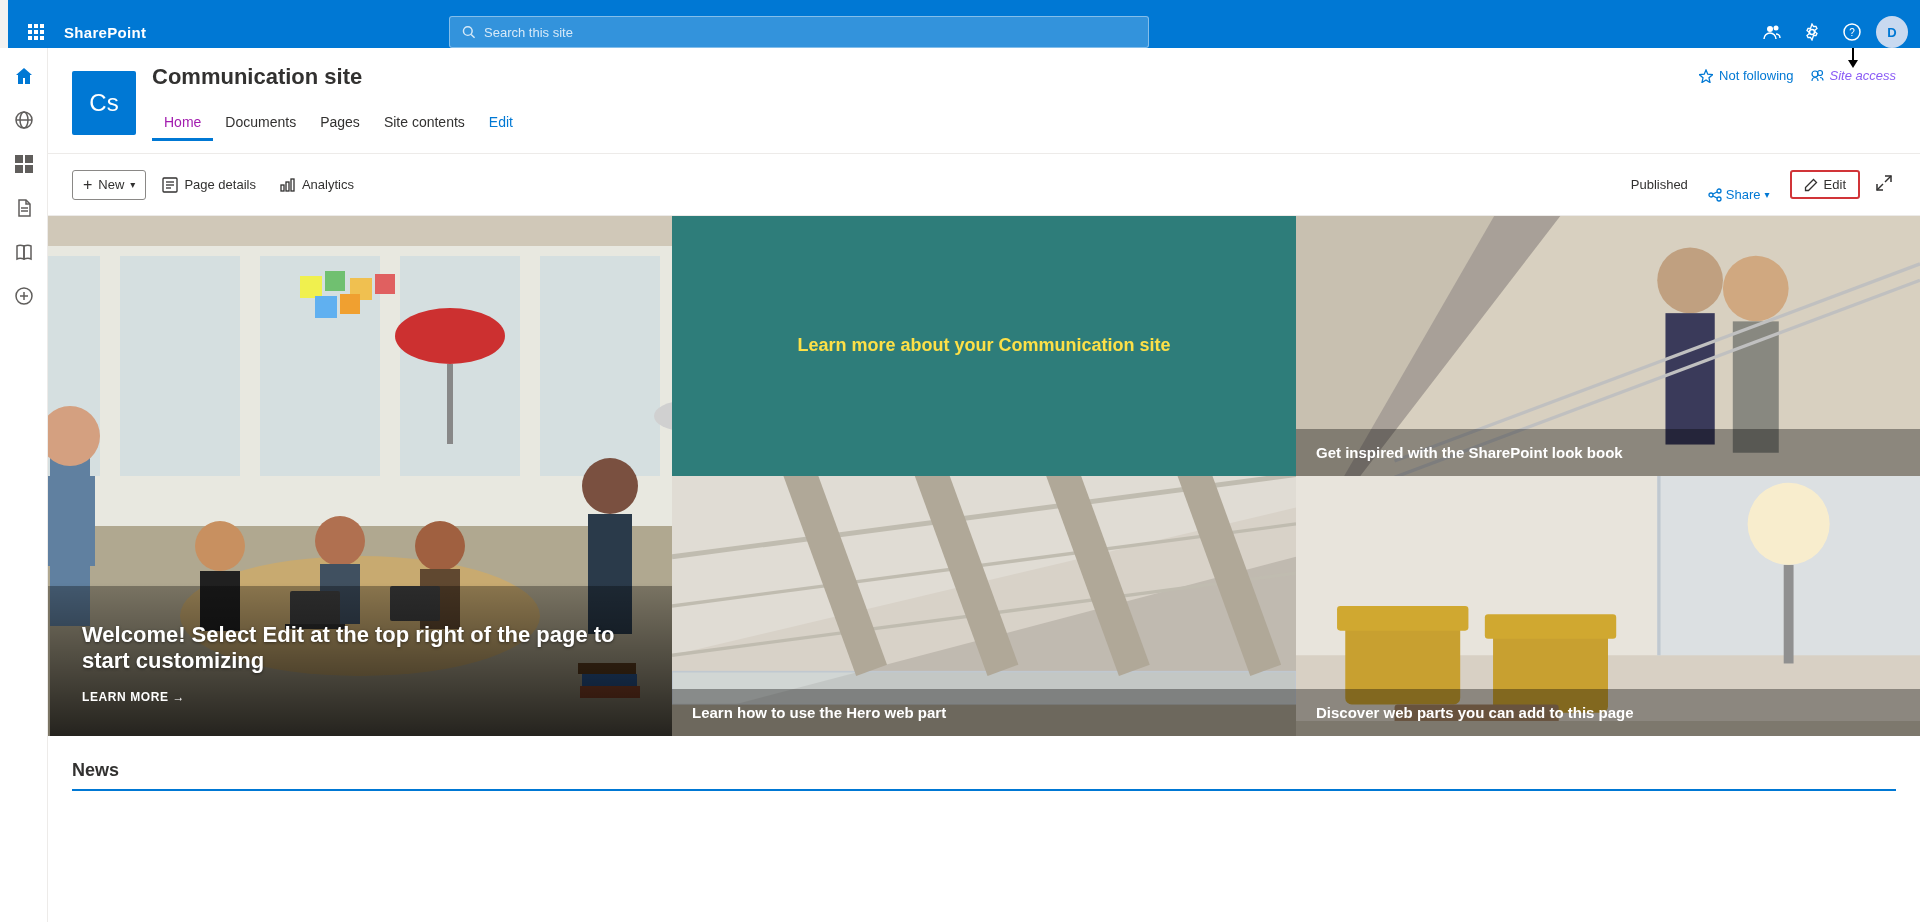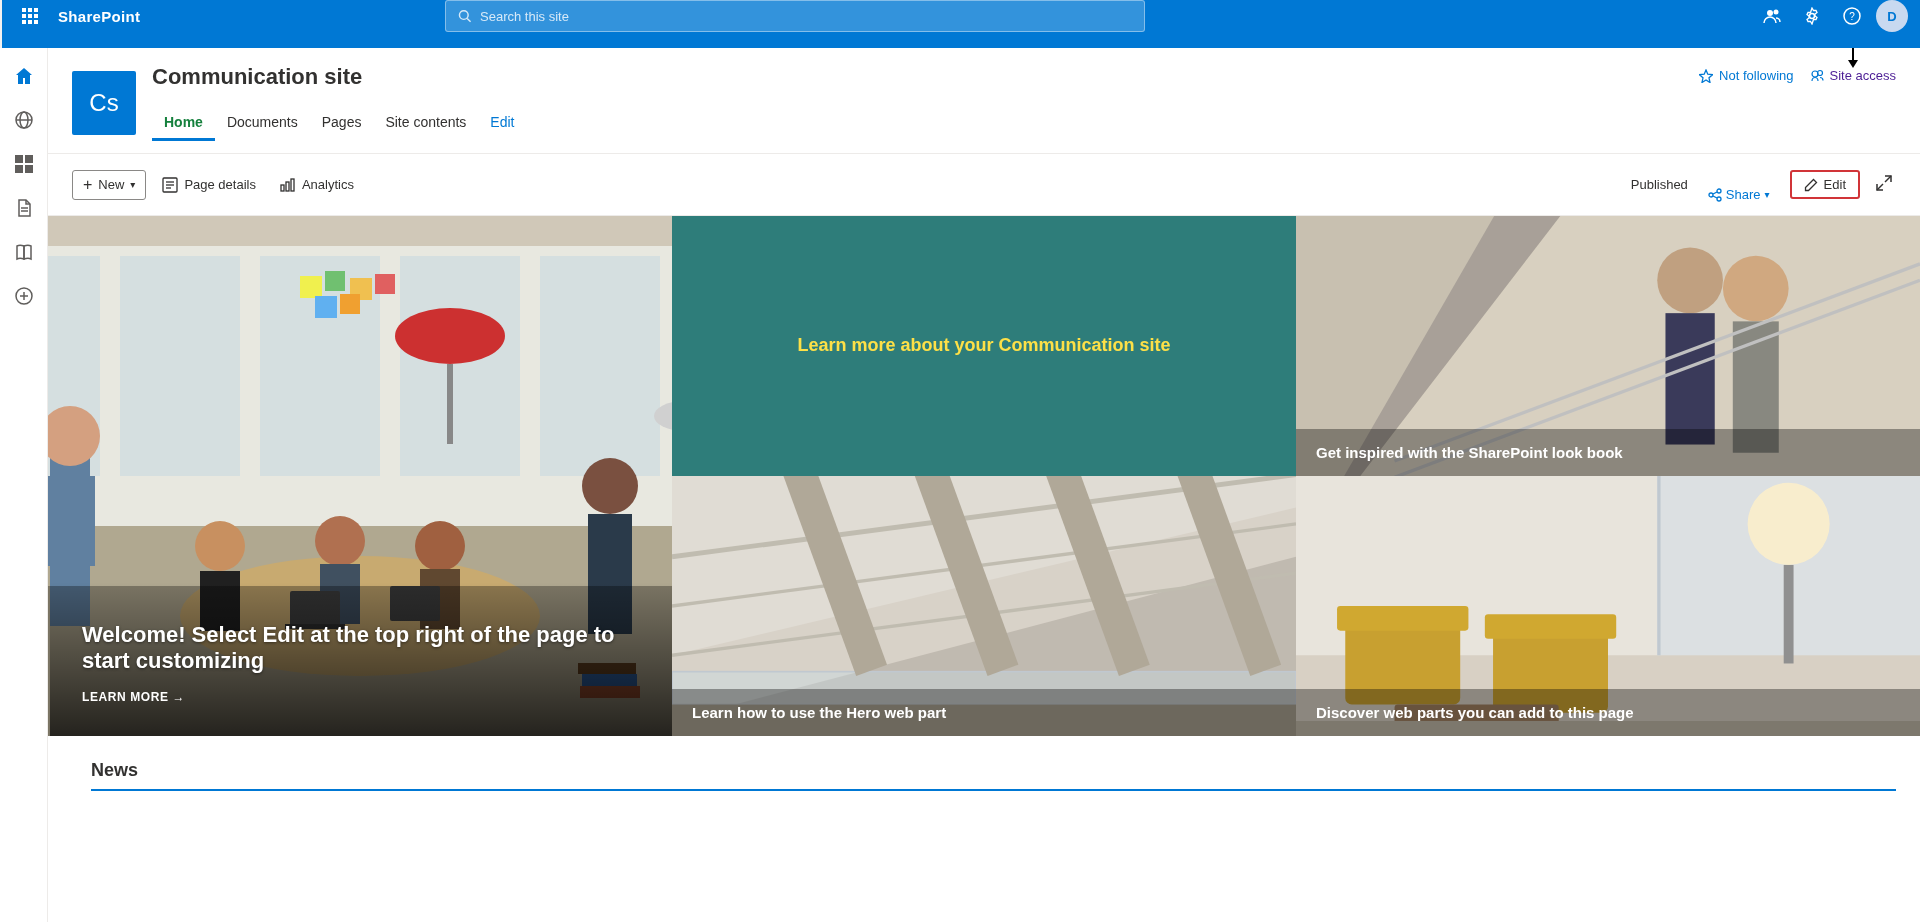--- a/index.html
+++ b/index.html
@@ -3,24 +3,24 @@
   <meta charset="utf-8">
   <style>
     * { box-sizing: border-box; margin: 0; padding: 0; }
     body { font-family: 'Segoe UI', Arial, sans-serif; background: #f3f2f1; overflow-x: hidden; }
 
     
     .top-nav {
       background: #0078d4;
       height: 48px;
       display: flex;
-      align-items: flex-start;
+      align-items: flex-end;
       padding: 0 12px;
       position: fixed;
-      top: 0; left: 2px; right: 0;
+      top: 0; left: 8px; right: 0;
       z-index: 100;
     }
     .top-nav-left { display: flex; align-items: center; gap: 12px; }
     .waffle-icon { color: white; font-size: 18px; cursor: pointer; padding: 4px; }
     .sharepoint-logo { color: white; font-size: 15px; font-weight: 600; letter-spacing: 0.02em; }
     .search-bar {
       flex: 1;
       max-width: 700px;
       margin: 0 auto;
       background: rgba(255,255,255,0.2);
@@ -109,37 +109,37 @@
     .site-title { font-size: 22px; font-weight: 600; color: #323130; margin-bottom: 16px; }
     .site-nav { display: flex; align-items: center; gap: 0; }
     .nav-item {
       padding: 8px 12px;
       font-size: 14px;
       color: #323130;
       cursor: pointer;
       border-bottom: 3px solid transparent;
       text-decoration: none;
     }
-    .nav-item.active { border-bottom-color: #0078d4; color: #15803d; font-weight: 700; }
+    .nav-item.active { border-bottom-color: #0078d4; color: #a21caf; font-weight: 400; }
     .nav-item.edit-link { color: #0078d4; }
     .site-header-actions {
       display: flex;
       align-items: center;
       gap: 16px;
       padding-top: 4px;
     }
     .follow-btn {
       display: flex; align-items: center; gap: 6px;
       background: none; border: none; cursor: pointer;
       color: #0078d4; font-size: 13px;
     }
     .site-access-btn {
       display: flex; align-items: center; gap: 6px;
       background: none; border: none; cursor: pointer;
-      color: #4c1d95; font-size: 13px;
+      color: #8b5cf6; font-size: 13px; font-style: italic;
     }
 
     
     .toolbar {
       display: flex;
       align-items: center;
       justify-content: space-between;
       padding: 8px 24px;
       background: white;
       border-bottom: 1px solid #edebe9;
@@ -308,21 +308,21 @@
       border-top: 8px solid #000;
     }
 
     
     .below-hero {
       padding: 24px;
       background: white;
     }
     .news-section-title {
       font-size: 18px; font-weight: 600; color: #323130;
-      border-bottom: 2px solid #0078d4; padding-bottom: 8px; margin-bottom: 16px; margin-left: 19px;
+      border-bottom: 2px solid #0078d4; padding-bottom: 8px; margin-bottom: 16px;
     }
 
     
     ::-webkit-scrollbar { width: 6px; }
     ::-webkit-scrollbar-thumb { background: #c8c6c4; border-radius: 3px; }
   </style>
 </head>
 <body>
 
 <nav class="top-nav">

